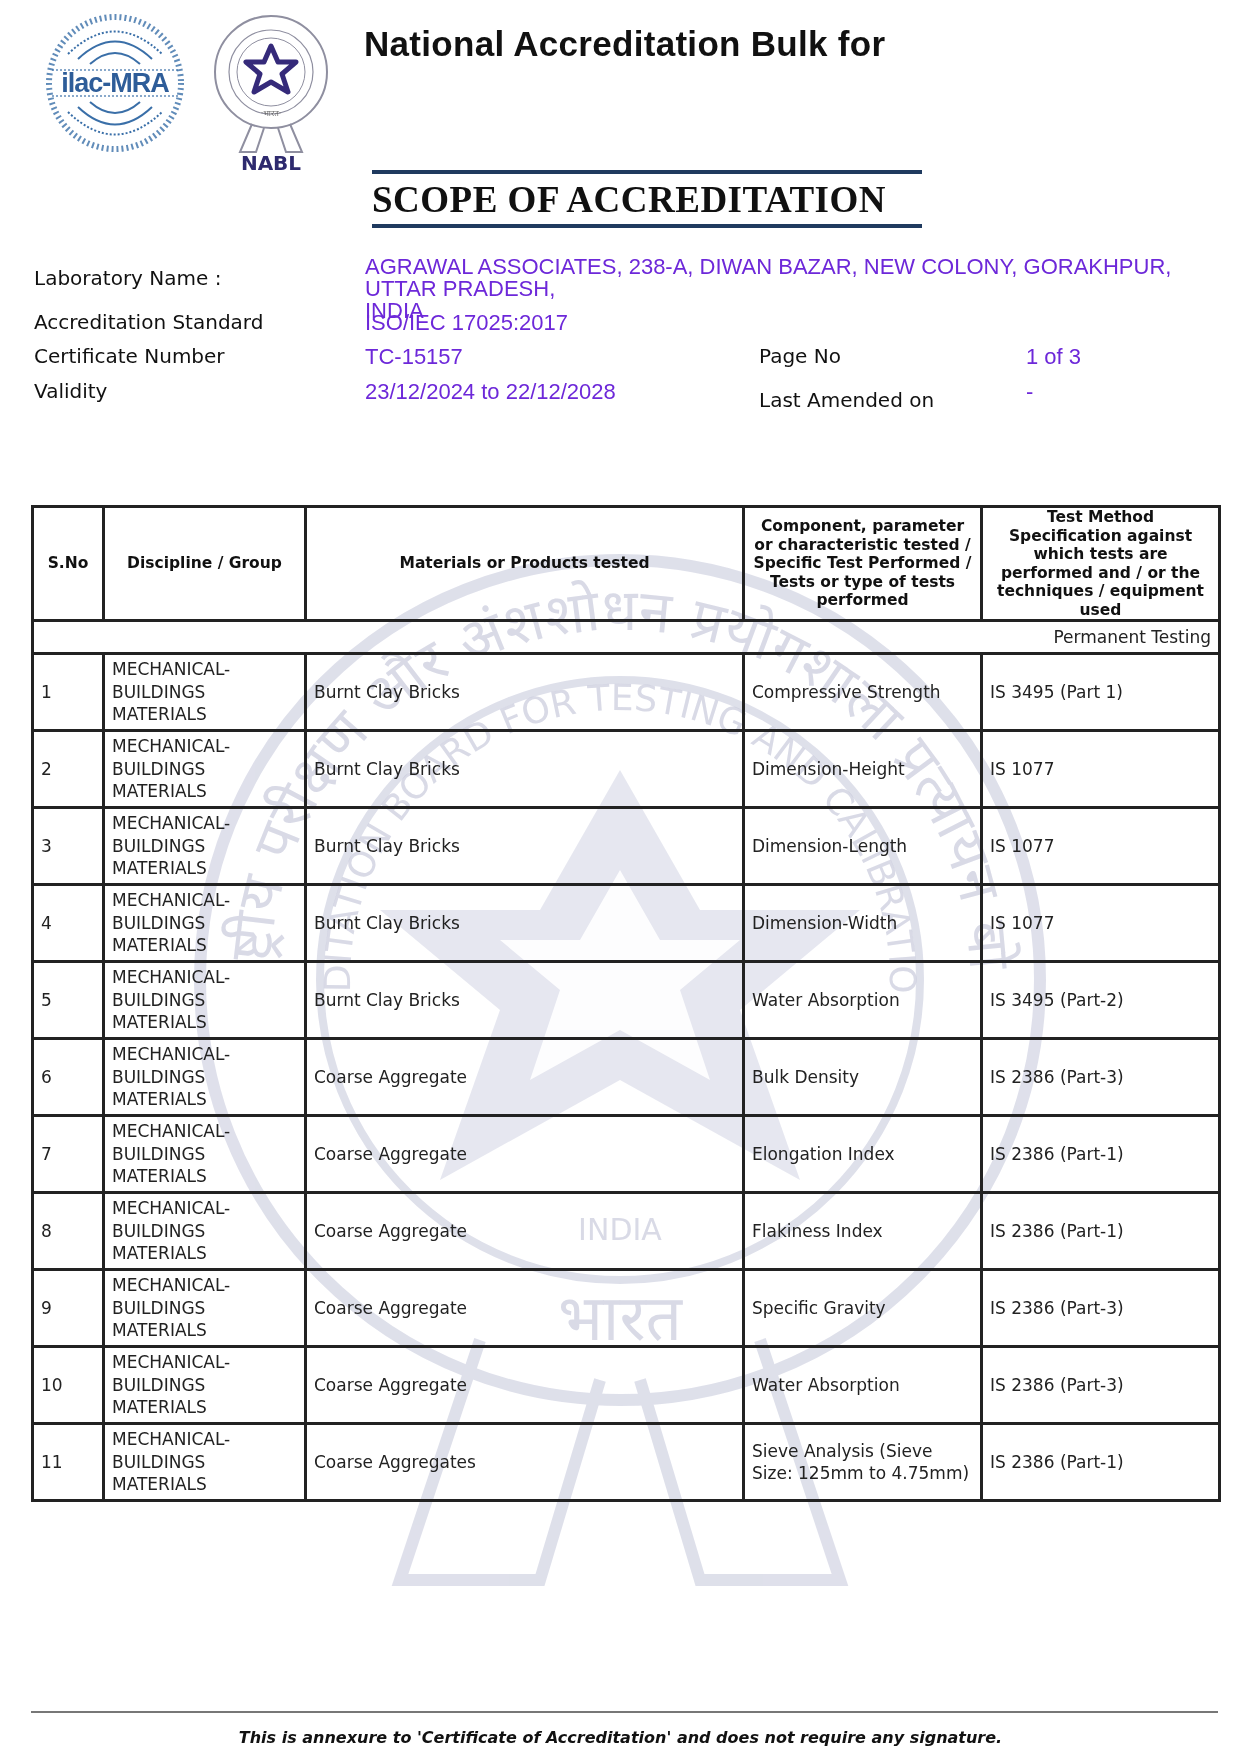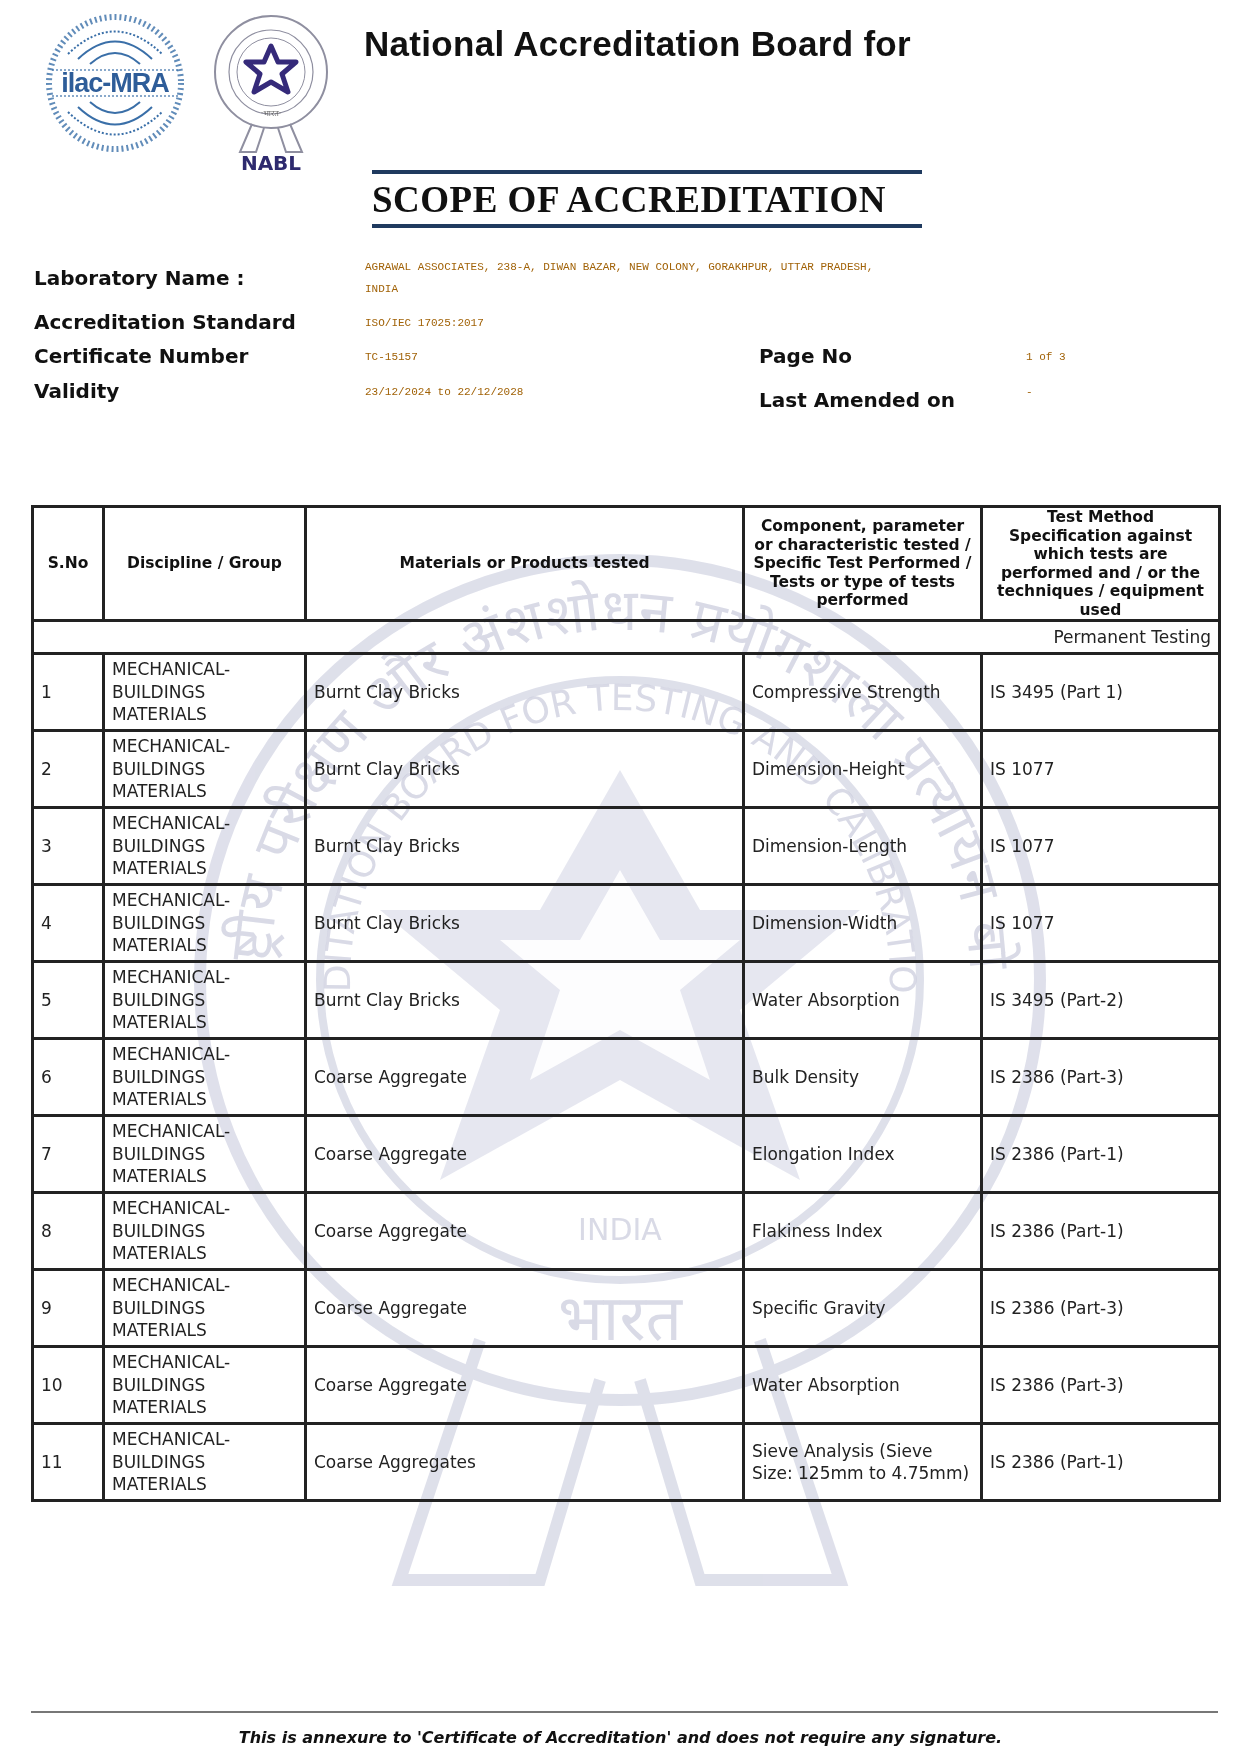--- a/index.html
+++ b/index.html
@@ -11,22 +11,22 @@
   .nabl { left:212px; top:12px; width:118px; height:160px; }
 
   .org-title { left:364px; top:24px; font-family:"Liberation Sans", sans-serif; font-weight:bold; font-size:35px; line-height:40px; color:#111; letter-spacing:0.3px; }
 
   .scope-wrap { left:372px; top:170px; width:550px; height:60px; }
   .scope-line { position:absolute; left:0; width:550px; height:4px; background:#1f3a5f; }
   .scope-line.top { top:0; }
   .scope-line.bot { top:54px; }
   .scope-title { position:absolute; left:0; top:8px; width:550px; text-align:left; font-family:"Liberation Serif", serif; font-weight:bold; font-size:37px; line-height:44px; color:#111; letter-spacing:0.5px; }
 
-  .meta-label { font-family:"DejaVu Sans", sans-serif; font-weight:bold; font-size:20px; color:#111; }
-  .meta-value { font-family:Liberation Mono, monospace; font-size:11px; color:#a16207; line-height:22px; }
+  .meta-label { font-family:"DejaVu Sans", sans-serif; font-weight:normal; font-size:20px; color:#111; }
+  .meta-value { font-family:Liberation Sans, sans-serif; font-size:22px; color:#6d28d9; line-height:22px; }
 
   
   .watermark { left:180px; top:540px; width:880px; height:1050px; pointer-events:none; }
 
   
   .tbl { position:absolute; left:31px; top:505px; width:1187px; border-collapse:collapse; table-layout:fixed; background:transparent; }
   .tbl td, .tbl th { border:3px solid #222; padding:0 7px; font-size:17px; vertical-align:middle; }
   .tbl th { font-family:"DejaVu Sans", sans-serif; font-weight:bold; font-size:15.5px; line-height:18.5px; text-align:center; height:100px; }
   .tbl td { font-family:"DejaVu Sans", sans-serif; color:#222; height:74px; line-height:22.5px; text-align:left; }
   .tbl tr.section td { height:30px; text-align:right; font-size:17px; }
@@ -85,21 +85,21 @@
     <circle cx="59" cy="60" r="34" stroke-width="1"></circle>
     <path d="M 40 112 L 28 140 L 44 140 L 52 116"></path>
     <path d="M 78 112 L 90 140 L 74 140 L 66 116"></path>
   </g>
   <polygon points="59,34 66,50 84,50 70,62 76,80 59,70 42,80 48,62 34,50 52,50" fill="none" stroke="#352a7a" stroke-width="5" stroke-linejoin="round"></polygon>
   <text x="59" y="104" text-anchor="middle" font-family="DejaVu Sans, sans-serif" font-size="8" fill="#666">·भारत·</text>
   <text x="59" y="158" text-anchor="middle" font-family="DejaVu Sans, sans-serif" font-weight="bold" font-size="20" fill="#2e2a6e">NABL</text>
 </svg>
 
 <div class="abs org-title">
-  <div>National Accreditation Board for</div>
+  <div>National Accreditation Bulk for</div>
 </div>
 
 <div class="abs scope-wrap">
   <div class="scope-line top"></div>
   <div class="scope-title">SCOPE OF ACCREDITATION</div>
   <div class="scope-line bot"></div>
 </div>
 
 <div class="abs meta-label" style="left:34px; top:266px;">Laboratory Name :</div>
 <div class="abs meta-value" style="left:365px; top:256px; width:830px;">

